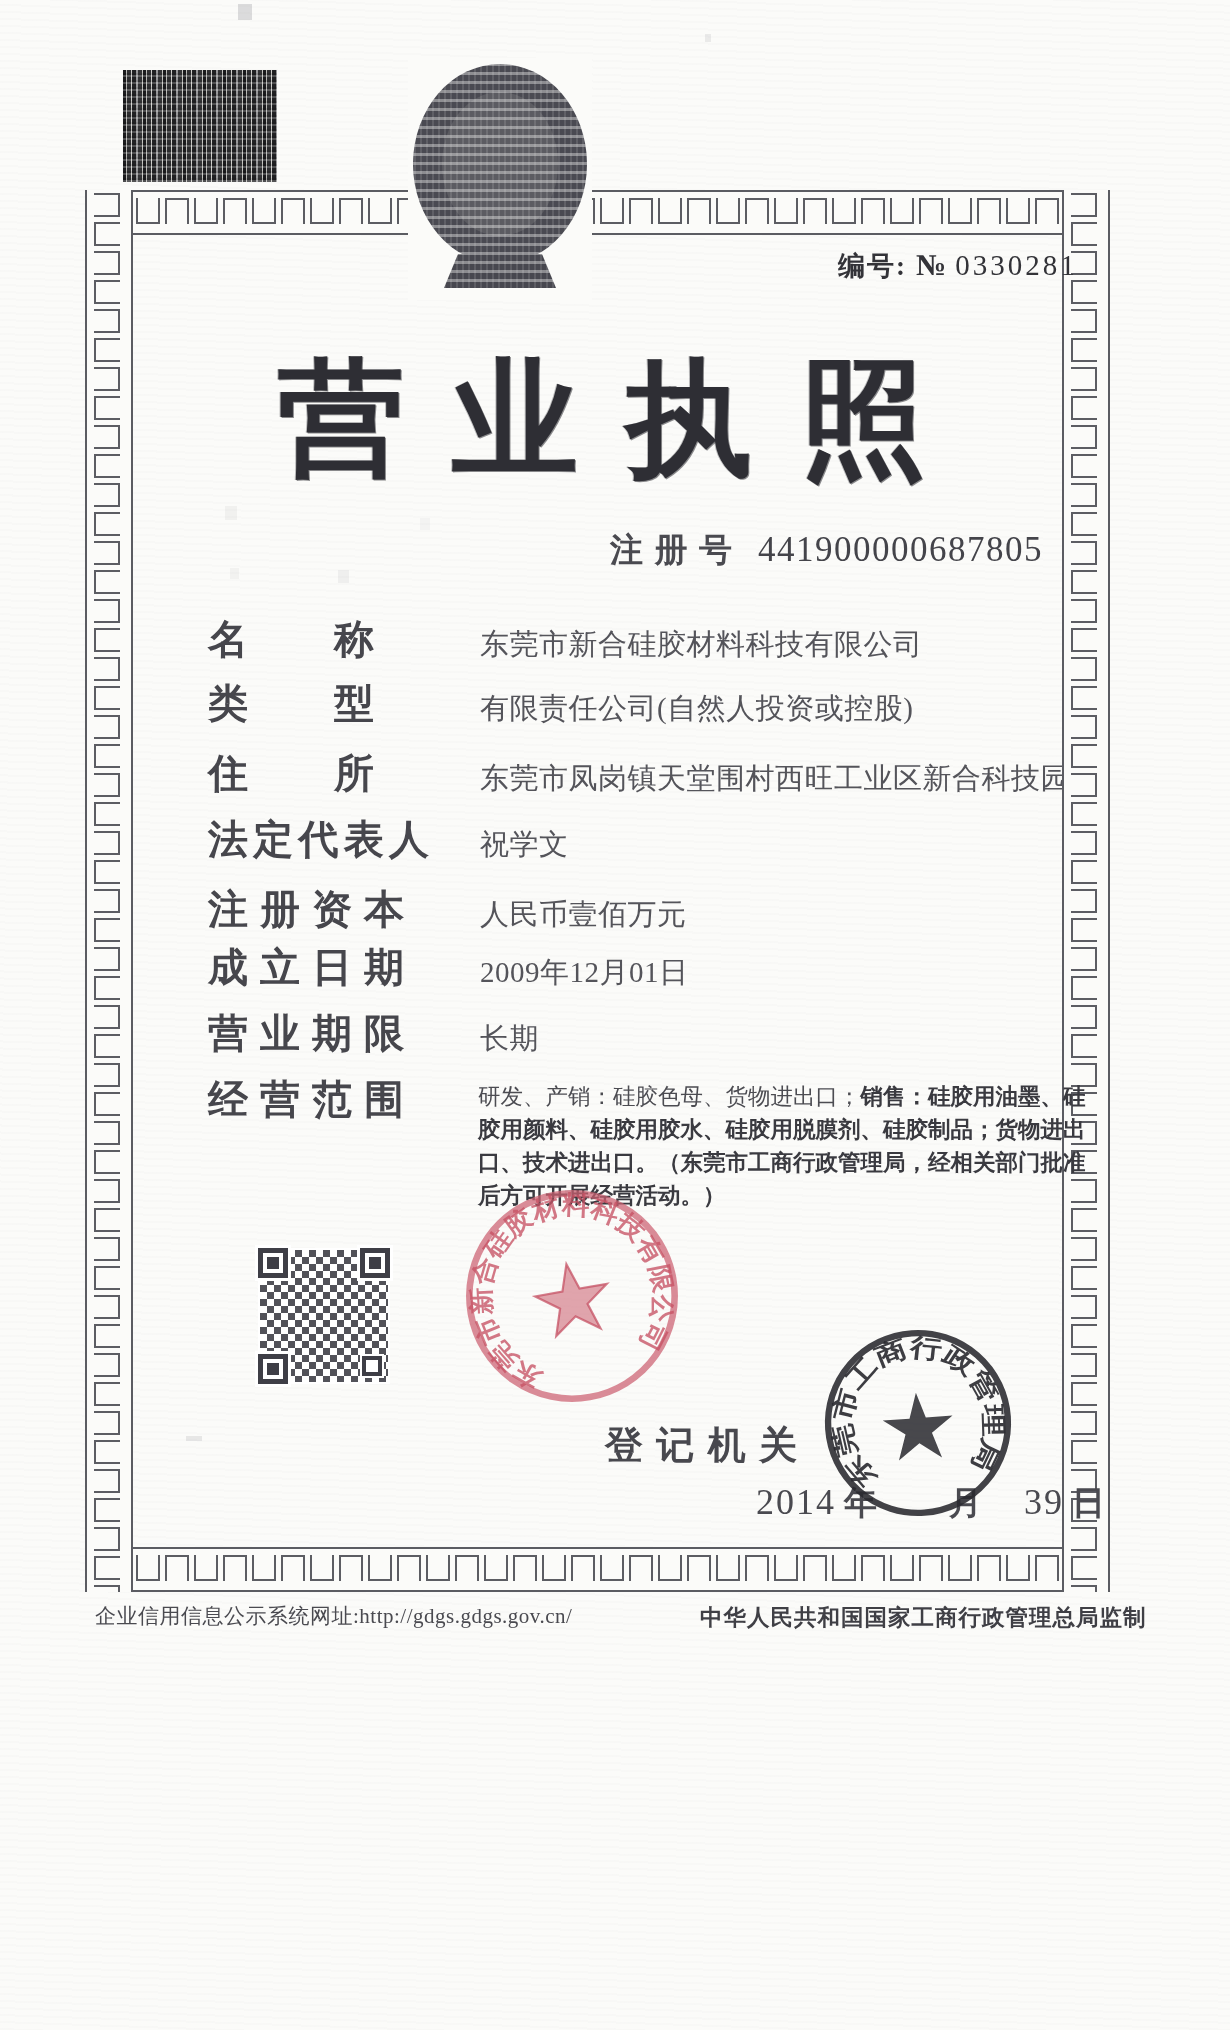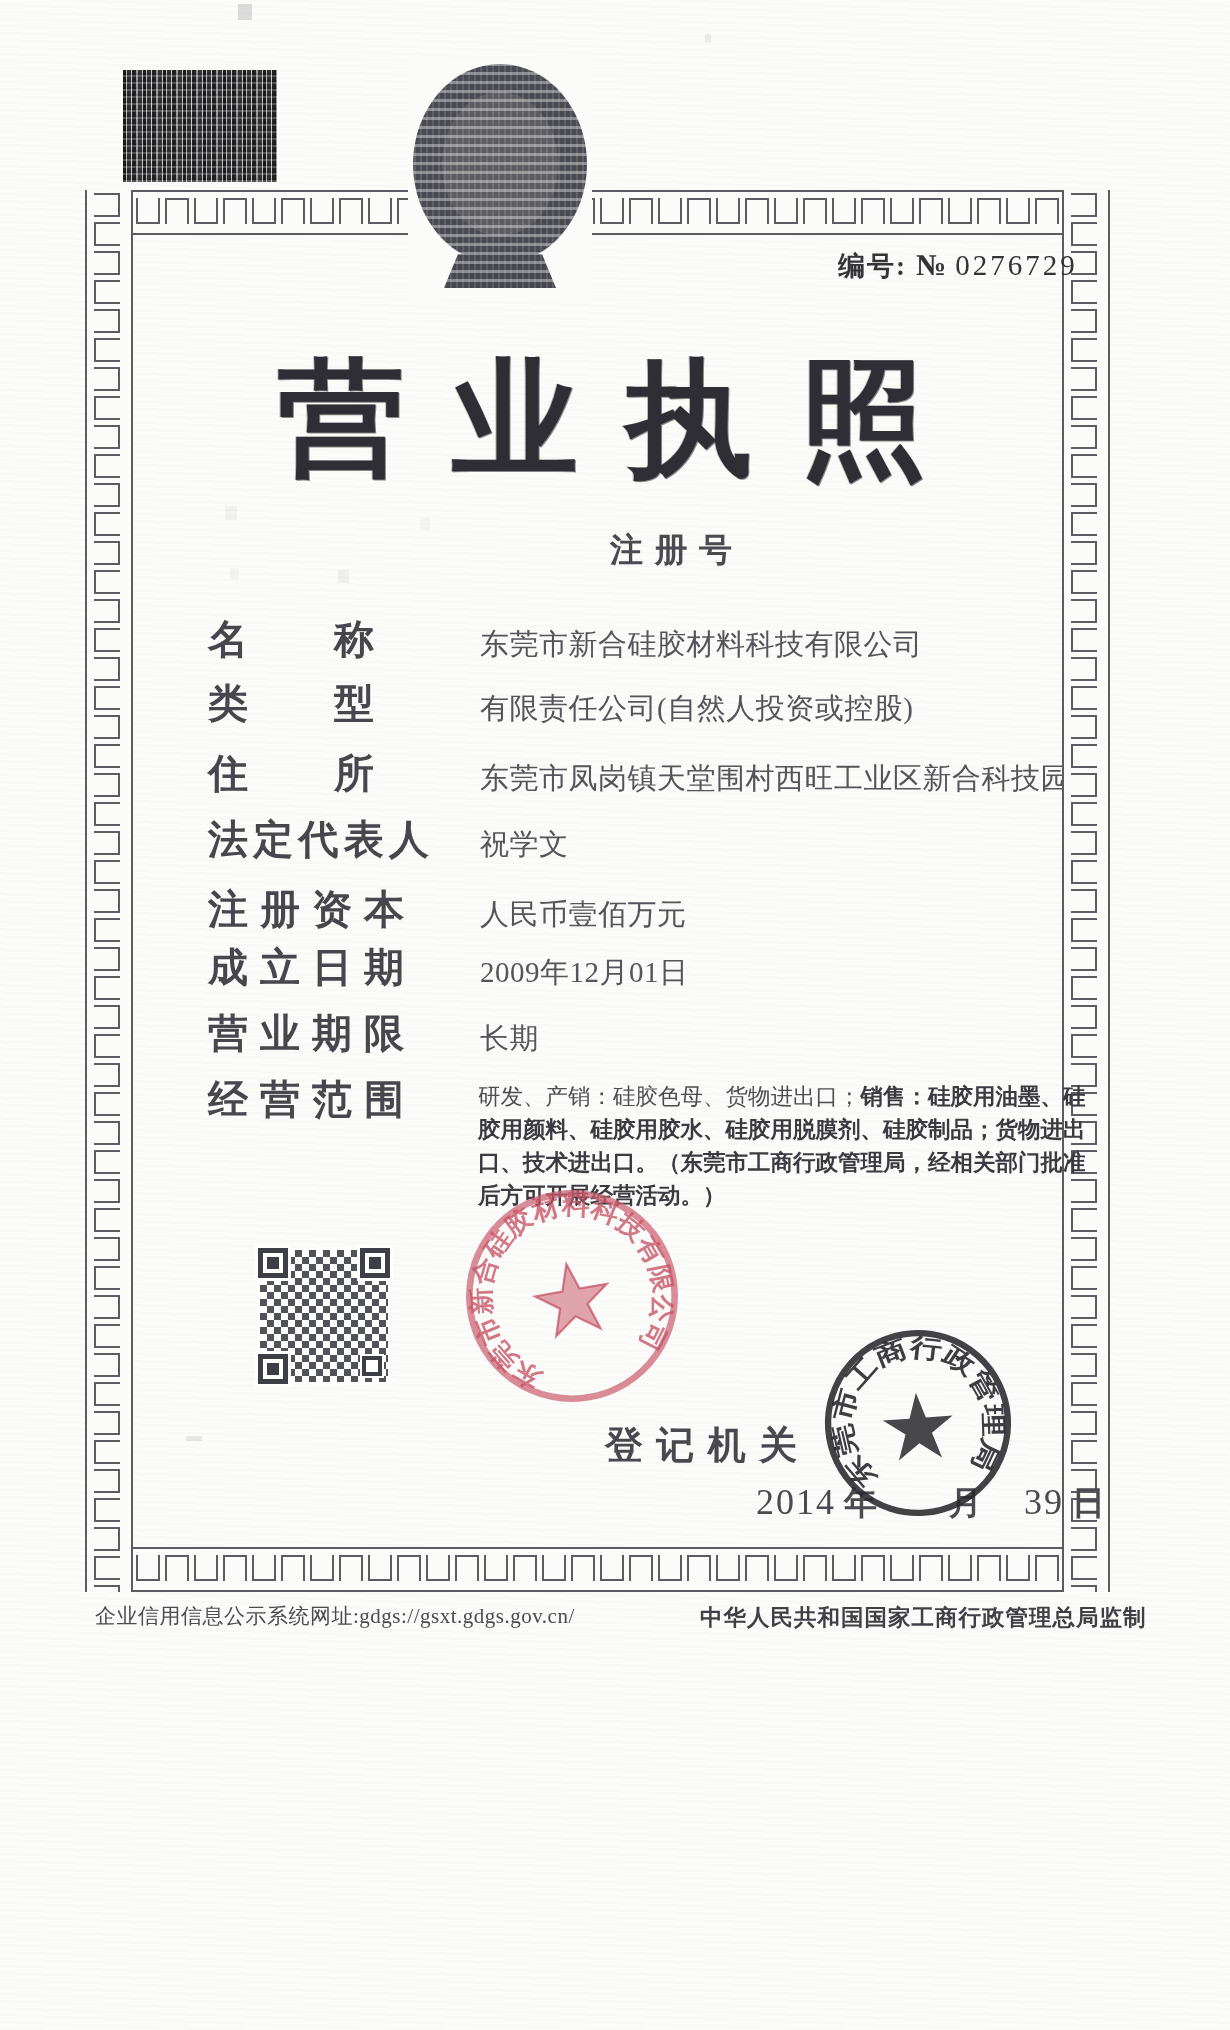--- a/index.html
+++ b/index.html
@@ -282,36 +282,37 @@
     <ellipse cx="92" cy="106" rx="87" ry="100" fill="#4a4a52"></ellipse>
     <path d="M50 196 L134 196 L148 230 L36 230 Z" fill="#47474f"></path>
     <ellipse cx="92" cy="106" rx="58" ry="72" fill="rgba(251,251,249,0.10)"></ellipse>
   </svg>
   <div class="emblem-tex"></div>
 </div>
 
 <div class="abs serial">
   <span class="s-label">编号:</span>
   <span class="s-no">№</span>
-  <span class="s-digits">0276729</span>
+  <span class="s-digits">0330281</span>
 </div>
 
 <div class="abs title">
     <span>营</span>
     <span>业</span>
     <span>执</span>
     <span>照</span>
   </div>
 
 <div class="abs regline">
   <span class="rl-label">
       <span>注</span>
       <span>册</span>
       <span>号</span>
     </span>
+  <span class="rl-no">441900000687805</span>
 </div>
 
 <div class="row" style="top:618px">
   <div class="rlabel w2">
       <span>名</span>
       <span>称</span>
     </div>
   <div class="rvalue">东莞市新合硅胶材料科技有限公司</div>
 </div>
 <div class="row" style="top:682px">
@@ -417,21 +418,21 @@
   <defs>
     <path id="blackArc" d="M 82.5 230.4 A 105 105 0 1 1 217.5 230.4" fill="none"></path>
   </defs>
   <circle cx="150" cy="150" r="142" fill="none" stroke="rgba(40,40,46,0.88)" stroke-width="10"></circle>
   <polygon points="150,102 162.9,142.2 205.2,142.1 170.9,166.8 184.1,206.9 150,182 115.9,206.9 129.1,166.8 94.8,142.1 137.1,142.2" fill="rgba(40,40,46,0.85)"></polygon>
   <text font-size="40" fill="rgba(40,40,46,0.9)" font-weight="700">
     <textPath href="#blackArc" startOffset="0" textLength="500" lengthAdjust="spacingAndGlyphs">东莞市工商行政管理局</textPath>
   </text>
 </svg>
 
-<div class="abs footer-left">企业信用信息公示系统网址:gdgs://gsxt.gdgs.gov.cn/</div>
+<div class="abs footer-left">企业信用信息公示系统网址:http://gdgs.gdgs.gov.cn/</div>
 <div class="abs footer-right">中华人民共和国国家工商行政管理总局监制</div>
 
 <div class="smudge" style="left:238px; top:4px; width:14px; height:16px; opacity:.55;"></div>
 <div class="smudge" style="left:705px; top:34px; width:6px; height:8px; opacity:.3;"></div>
 <div class="smudge" style="left:455px; top:247px; width:7px; height:11px; opacity:.45; transform:rotate(20deg);"></div>
 <div class="smudge" style="left:225px; top:506px; width:12px; height:14px; opacity:.18;"></div>
 <div class="smudge" style="left:420px; top:518px; width:10px; height:12px; opacity:.14;"></div>
 <div class="smudge" style="left:338px; top:570px; width:11px; height:13px; opacity:.2;"></div>
 <div class="smudge" style="left:230px; top:568px; width:9px; height:11px; opacity:.16;"></div>
 <div class="smudge" style="left:565px; top:1190px; width:16px; height:4px; opacity:.5;"></div>

